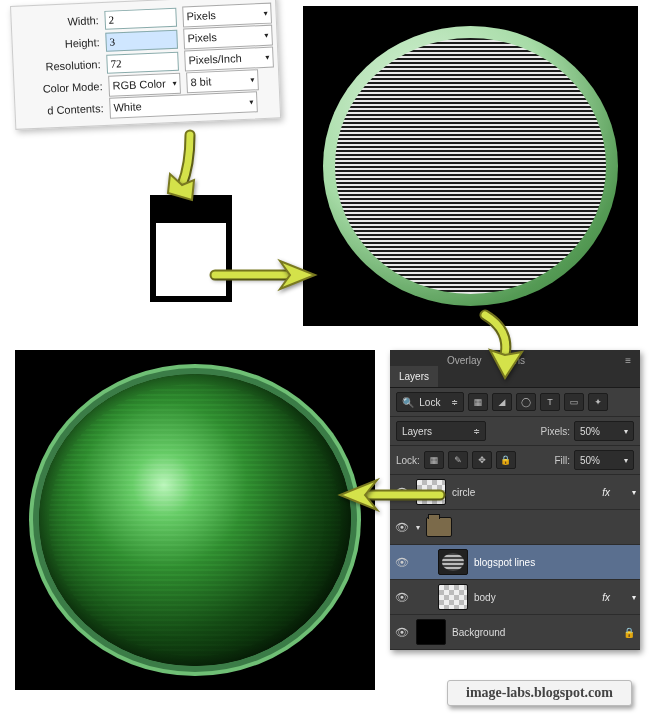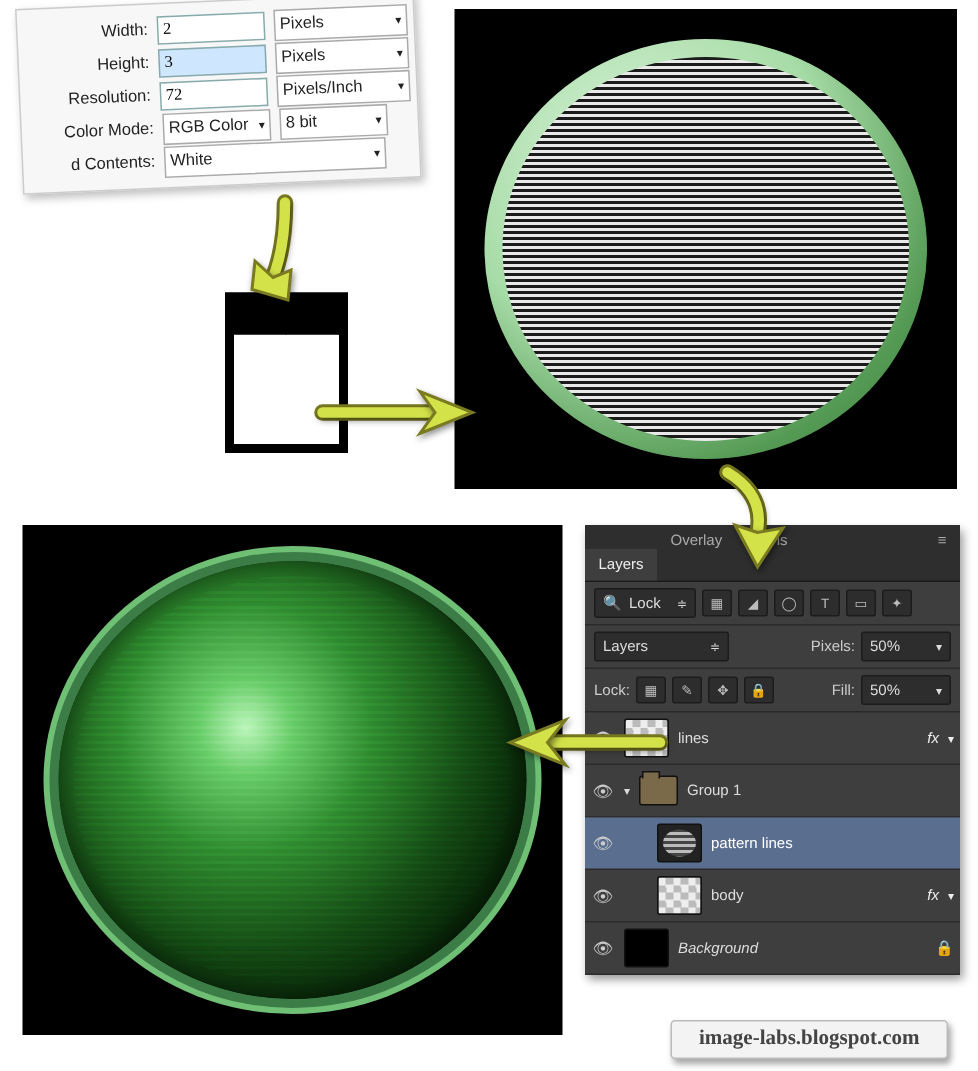--- a/index.html
+++ b/index.html
@@ -83,21 +83,21 @@
   .ps-sel { background:#2d2d2d; border:1px solid #1c1c1c; padding:1px 5px; display:flex; align-items:center; justify-content:space-between; height:16px; border-radius:2px;}
   .picon { width:18px; height:16px; background:#2d2d2d; border:1px solid #1c1c1c; border-radius:2px; display:flex; align-items:center; justify-content:center; font-size:9px; color:#bbb;}
   .layer { display:flex; align-items:center; padding:2px 4px; gap:6px; border-bottom:1px solid #2c2c2c; min-height:30px;}
   .layer.selected { background:#5a6f8f; color:#fff; }
   .eye { width:16px; text-align:center; font-size:11px; color:#ccc; }
   .thumb { width:28px; height:24px; border:1px solid #111; background:#222; position:relative; border-radius:2px;}
   .thumb.checker{ background: repeating-conic-gradient(#bbb 0 25%, #eee 0 50%) 0 0/10px 10px; }
   .thumb.lines::after{content:"";position:absolute;inset:3px;border-radius:50%;background:repeating-linear-gradient(#444 0 2px,#bbb 2px 4px);}
   .thumb.solid{ background:#000;}
   .lname{ flex:1; }
-  .fx{ font-style:italic; font-size:10px; color:#eee; margin-right:0;}
+  .fx{ font-style:italic; font-size:10px; color:#eee; margin-right:16px;}
   .caretd{ font-size:8px; color:#eee;}
   .group-row .garrow{ font-size:8px; }
   .gfolder{ width:24px; height:18px; background:#7b6a4a;border:1px solid #111;border-radius:2px;position:relative;}
   .gfolder::before{content:"";position:absolute;left:1px;top:-4px;width:10px;height:4px;background:#7b6a4a;border:1px solid #111;border-bottom:none;}
   .locklbl { color:#ccc; }
   .indent{ width:16px;}
   
   .arrow { position:absolute; pointer-events:none; }
   .arrow svg { overflow:visible; }
   .ashaft{ stroke:#d4e24a; stroke-width:7; fill:none; stroke-linecap:round; filter: drop-shadow(1px 2px 2px rgba(0,0,0,.45));}
@@ -218,48 +218,47 @@
     <span class="locklbl">Fill:</span>
     <div class="ps-sel" style="width:48px">
       <span>50%</span>
         <span class="caret">▾</span>
     </div>
   </div>
 
   <div class="layer">
     <span class="eye">👁</span>
     <div class="thumb checker"></div>
-    <span class="lname">lines</span>
+    <span class="lname">circle</span>
     <span class="fx">fx</span>
     <span class="caretd">▾</span>
   </div>
   <div class="layer group-row">
     <span class="eye">👁</span>
     <span class="garrow">▾</span>
     <div class="gfolder"></div>
-    <span class="lname">Group 1</span>
   </div>
   <div class="layer selected">
     <span class="eye">👁</span>
     <span class="indent"></span>
     <div class="thumb lines"></div>
-    <span class="lname">pattern lines</span>
+    <span class="lname">blogspot lines</span>
   </div>
   <div class="layer">
     <span class="eye">👁</span>
     <span class="indent"></span>
     <div class="thumb checker"></div>
     <span class="lname">body</span>
     <span class="fx">fx</span>
     <span class="caretd">▾</span>
   </div>
   <div class="layer">
     <span class="eye">👁</span>
     <div class="thumb solid"></div>
-    <span class="lname" style="font-style:italic">Background</span>
+    <span class="lname" style="">Background</span>
     <span style="font-size:10px">🔒</span>
   </div>
 </div>
 
 <div class="arrow" style="left:150px;top:130px">
 <svg width="70" height="80">
       <path class="aout" d="M40 5 Q40 35 32 55"></path>
       <path class="ashaft" d="M40 5 Q40 35 32 55"></path>
       <polygon class="ahead" points="32,55 20,44 18,63 42,70 44,50"></polygon>
     </svg>

